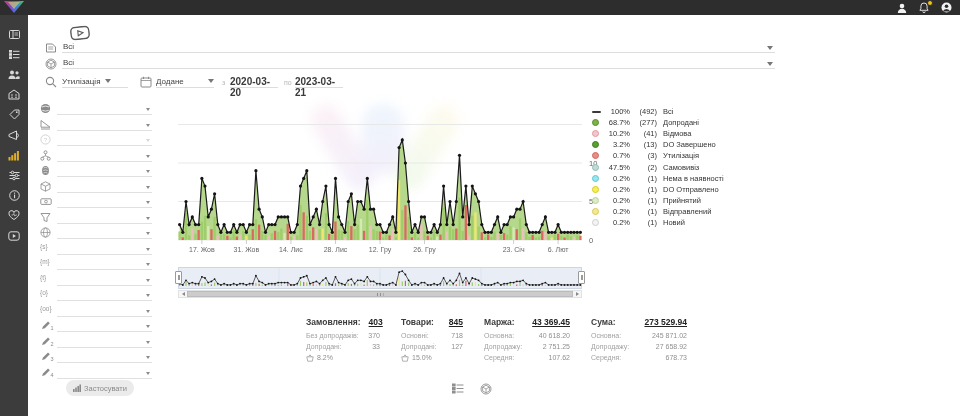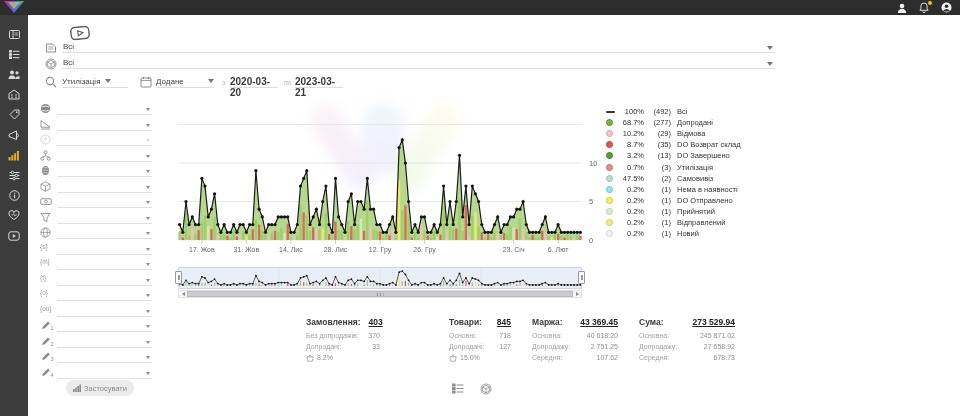--- a/index.html
+++ b/index.html
@@ -36,21 +36,21 @@
   
   #main-chart { position:absolute; left:178px; top:103px; }
   .watermark { position:absolute; left:300px; top:100px; width:170px; height:120px; opacity:.35; filter:blur(6px); pointer-events:none; }
   .wm-l { position:absolute; left:28px; top:0; width:30px; height:95px; background:linear-gradient(180deg,#f6d7e6,#ddd3f4); transform:rotate(-32deg); border-radius:15px; }
   .wm-r { position:absolute; right:28px; top:0; width:30px; height:95px; background:linear-gradient(180deg,#fdf3cf,#d7f0cc); transform:rotate(32deg); border-radius:15px; }
   .wm-m { position:absolute; left:62px; top:4px; width:42px; height:70px; background:linear-gradient(180deg,#cfe4fb,#dcd2f3); border-radius:20px; }
   .xlabels { position:absolute; left:178px; top:246px; width:430px; height:10px; font-size:7px; color:#666; }
   .xlabels span { position:absolute; transform:translateX(-50%); white-space:nowrap; }
 
   
-  .legend { position:absolute; left:606px; top:106px; font-size:7.5px; color:#333; }
+  .legend { position:absolute; left:592px; top:106px; font-size:7.5px; color:#333; }
   .lg-row { display:flex; align-items:center; height:11.1px; }
   .lg-sw { width:7px; height:7px; border-radius:50%; margin-right:4px; flex:0 0 auto; }
   .lg-dash { width:9px; height:2px; border-radius:1px; margin-right:2px; flex:0 0 auto; }
   .lg-pct { width:27px; text-align:right; }
   .lg-cnt { width:27px; text-align:right; color:#333; }
   .lg-lbl { margin-left:6px; white-space:nowrap; }
 
   
   #nav-chart { position:absolute; left:178px; top:267px; }
   .nav-handle { position:absolute; top:271px; width:7px; height:13px; background:#fff; border:1px solid #9a9a9a; border-radius:1px; cursor:ew-resize; z-index:5; }
@@ -760,28 +760,22 @@
       </div>
       <div class="lg-row">
         <span class="lg-sw" style="background:#7cb342;border:1px solid #558b2f"></span>
         <span class="lg-pct">68.7%</span>
         <span class="lg-cnt">(277)</span>
         <span class="lg-lbl">Допродані</span>
       </div>
       <div class="lg-row">
         <span class="lg-sw" style="background:#f3c6cb;border:1px solid #dd9aa2"></span>
         <span class="lg-pct">10.2%</span>
-        <span class="lg-cnt">(29)</span>
+        <span class="lg-cnt">(41)</span>
         <span class="lg-lbl">Відмова</span>
-      </div>
-      <div class="lg-row">
-        <span class="lg-sw" style="background:#e25555;border:1px solid #b93c3c"></span>
-        <span class="lg-pct">8.7%</span>
-        <span class="lg-cnt">(35)</span>
-        <span class="lg-lbl">DO Возврат склад</span>
       </div>
       <div class="lg-row">
         <span class="lg-sw" style="background:#58a032;border:1px solid #3f7d1f"></span>
         <span class="lg-pct">3.2%</span>
         <span class="lg-cnt">(13)</span>
         <span class="lg-lbl">DO Завершено</span>
       </div>
       <div class="lg-row">
         <span class="lg-sw" style="background:#e98c84;border:1px solid #cc6a62"></span>
         <span class="lg-pct">0.7%</span>
@@ -1118,21 +1112,21 @@
         <div class="sum-row iconrow">
           <span>
             <svg width="8" height="8" viewBox="0 0 8 8">
               <path d="M0.8 2.8 h6.4 l-0.9 4.4 h-4.6 Z" fill="none" stroke="#9e9e9e" stroke-width="0.8"></path>
               <path d="M2.4 2.8 L4 0.8 L5.6 2.8" fill="none" stroke="#9e9e9e" stroke-width="0.8"></path>
             </svg>
           </span>
           <span class="rv">8.2%</span>
         </div>
       </div>
-      <div class="sum-col" style="width: 62px; margin-left: 48px;">
+      <div class="sum-col" style="width: 62px;">
         <div class="sum-head">
           <span class="t">Товари:</span>
           <span class="v">845</span>
         </div>
         <div class="sum-row">
           <span>Основні:</span>
           <span class="rv">718</span>
         </div>
         <div class="sum-row">
           <span>Допродані:</span>

